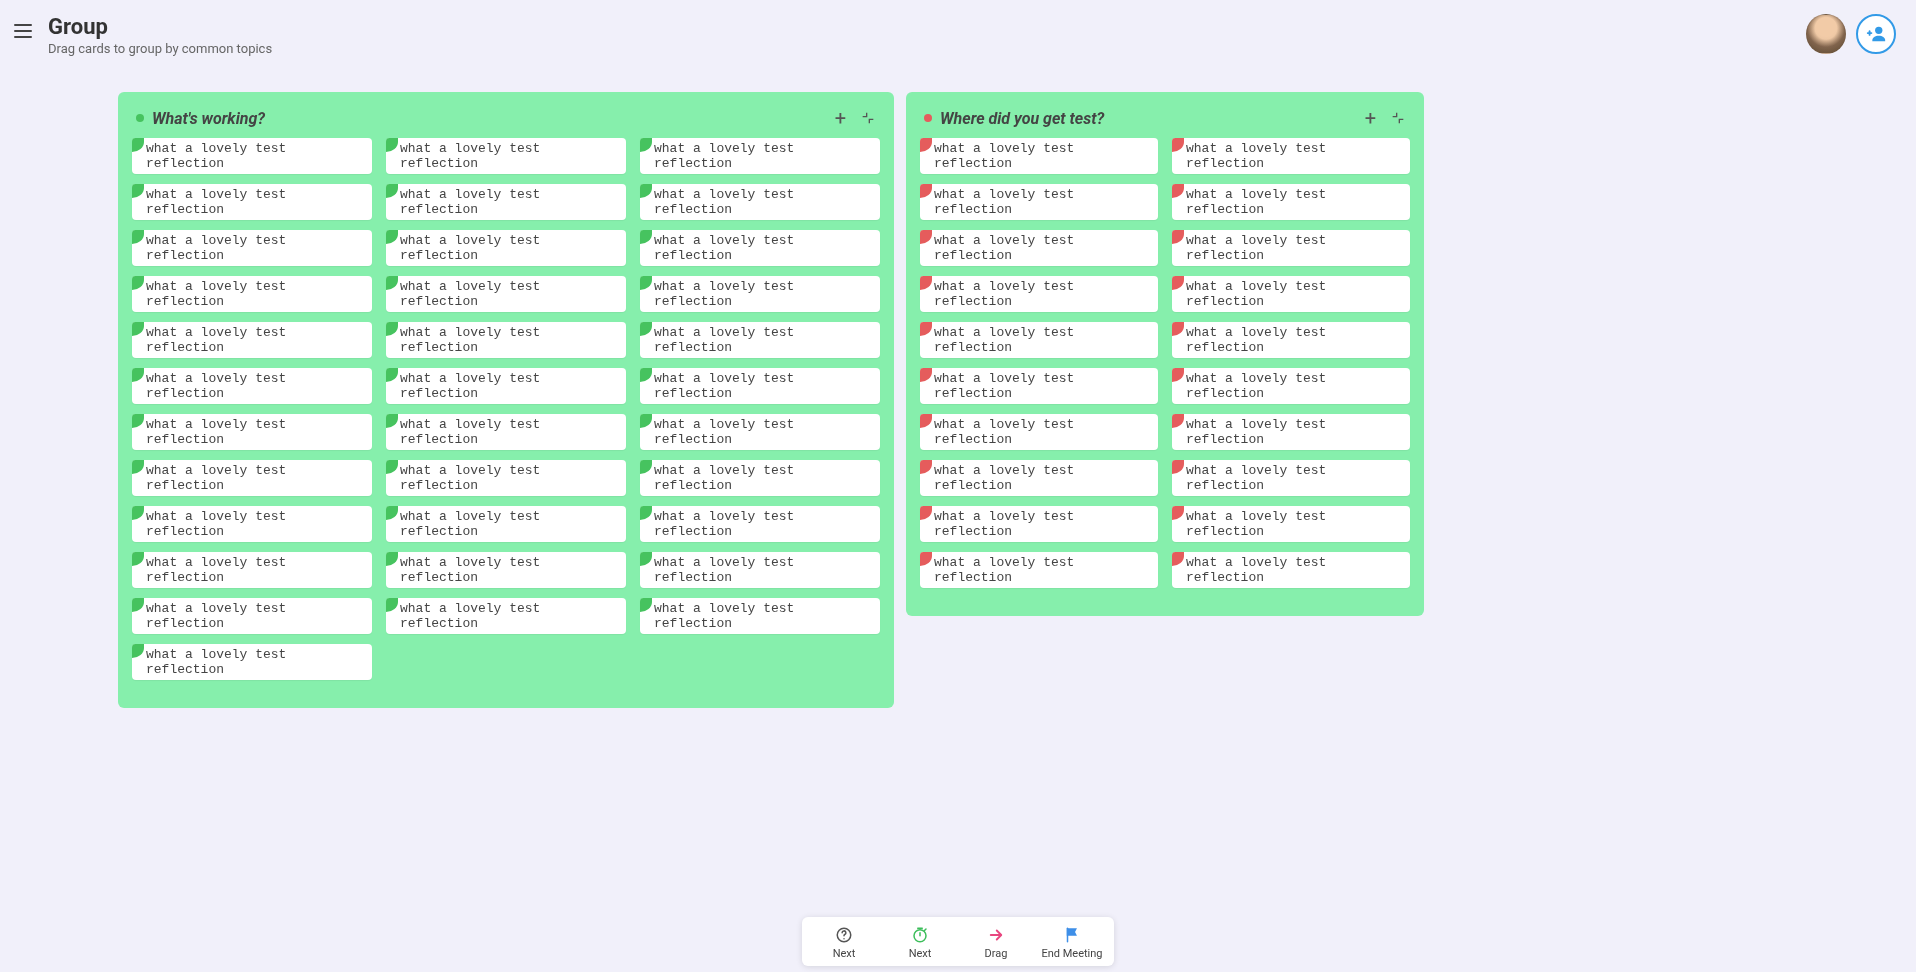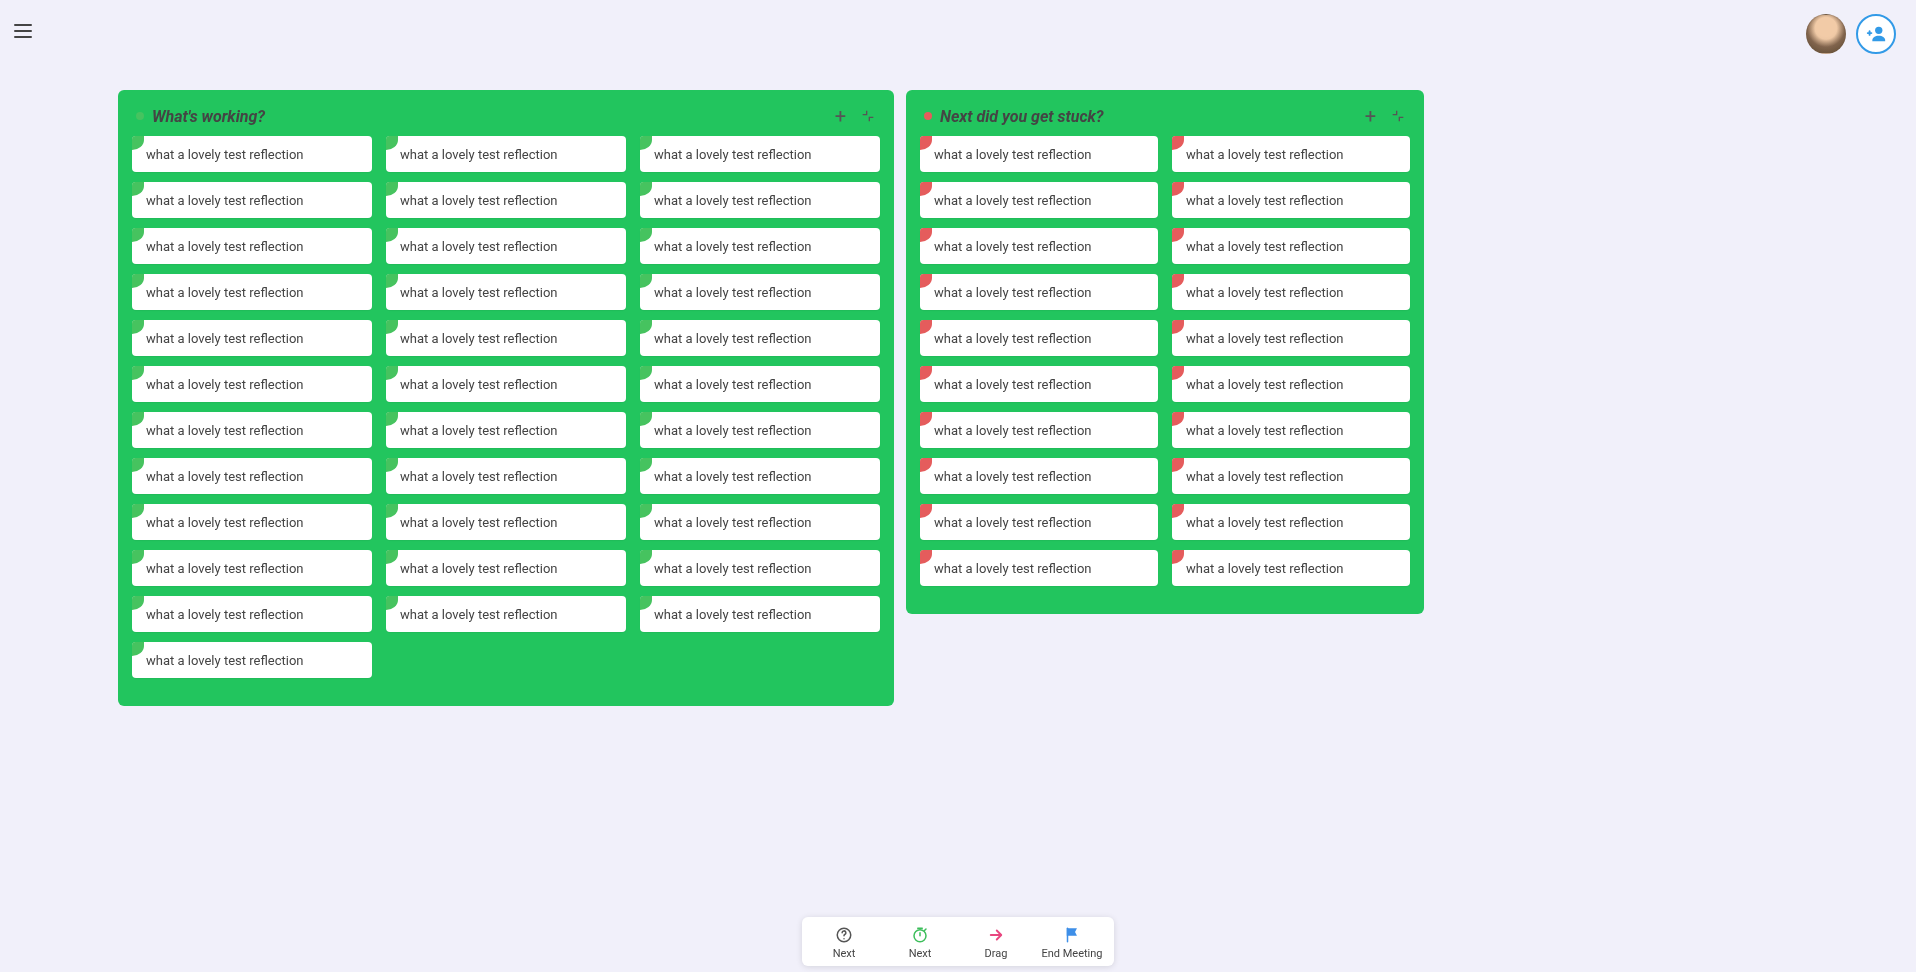--- a/index.html
+++ b/index.html
@@ -50,21 +50,21 @@
   .add-user svg { width:22px; height:22px; fill:#329AE7; }
 
   
   .board {
     display:flex;
     gap:12px;
     padding: 28px 118px 0 118px;
     align-items:flex-start;
   }
   .column {
-    background:#22c55e;
+    background:#86efac;
     border-radius:6px;
     padding:16px 14px 28px 14px;
     flex-shrink:0;
   }
   .col-green { width: 776px; }
   .col-red   { width: 518px; }
   .col-header {
     display:flex; align-items:center; justify-content:space-between;
     padding: 0 4px 10px 4px;
   }
@@ -90,20 +90,21 @@
     border-radius:4px;
     height:36px;
     display:flex;
     align-items:center;
     padding:0 12px 0 14px;
     position:relative;
     font-size:13px;
     color:#444;
     box-shadow: 0 1px 1px rgba(0,0,0,0.05);
     cursor:grab;
+    font-family:Liberation Mono, monospace;
   }
   .card::before {
     content:"";
     position:absolute;
     top:0; left:0;
     width:12px; height:14px;
     border-top-left-radius:4px;
   }
   .tag-green::before {
     background:#46C35F;
@@ -138,20 +139,24 @@
 </style>
 </head>
 <body>
 
 <div class="topbar">
   <div class="topbar-left">
     <div class="hamburger">
       <span></span>
         <span></span>
         <span></span>
+    </div>
+    <div class="title-block">
+      <h1>Group</h1>
+      <p>Drag cards to group by common topics</p>
     </div>
   </div>
   <div class="topbar-right">
     <div class="avatar"></div>
     <div class="add-user">
       <svg viewBox="0 0 24 24">
         <circle cx="15" cy="8" r="4"></circle>
         <path d="M15 14c-4 0-7 2-7 5v1h14v-1c0-3-3-5-7-5z"></path>
         <rect x="2" y="10" width="6" height="2" rx="1"></rect>
         <rect x="4" y="8" width="2" height="6" rx="1"></rect>
@@ -213,21 +218,21 @@
         <div class="card tag-green" style="grid-area: 11 / 2;">what a lovely test reflection</div>
         <div class="card tag-green" style="grid-area: 11 / 3;">what a lovely test reflection</div>
         <div class="card tag-green" style="grid-area: 12 / 1;">what a lovely test reflection</div>
       </div>
   </div>
 
   <div class="column col-red">
     <div class="col-header">
       <div class="col-title">
         <span class="dot dot-red"></span>
-        <h2>Next did you get stuck?</h2>
+        <h2>Where did you get test?</h2>
       </div>
       <div class="col-actions">
         <span class="ico plus">+</span>
         <span class="ico collapse">
           <svg viewBox="0 0 24 24">
             <polyline points="4,10 10,10 10,4"></polyline>
             <polyline points="20,14 14,14 14,20"></polyline>
           </svg>
         </span>
       </div>

